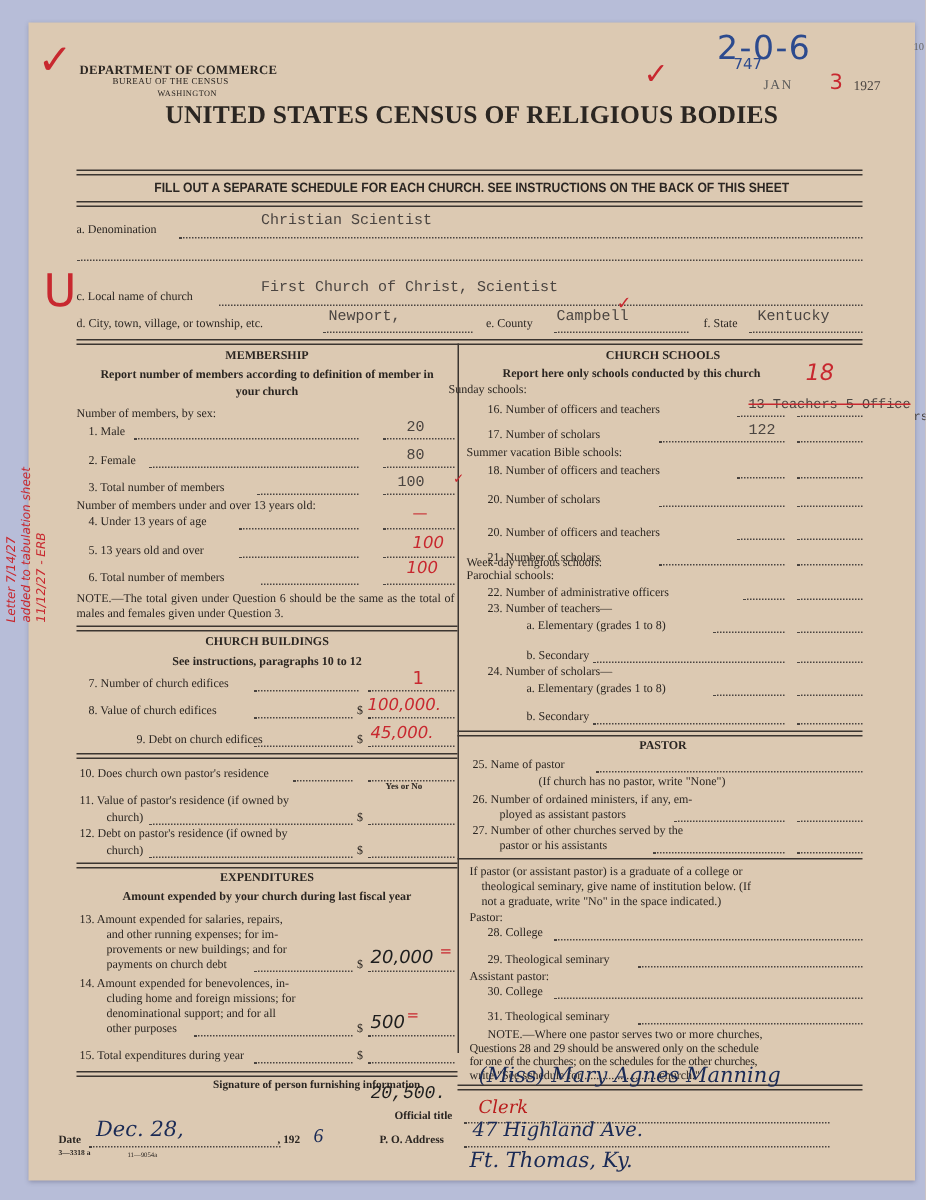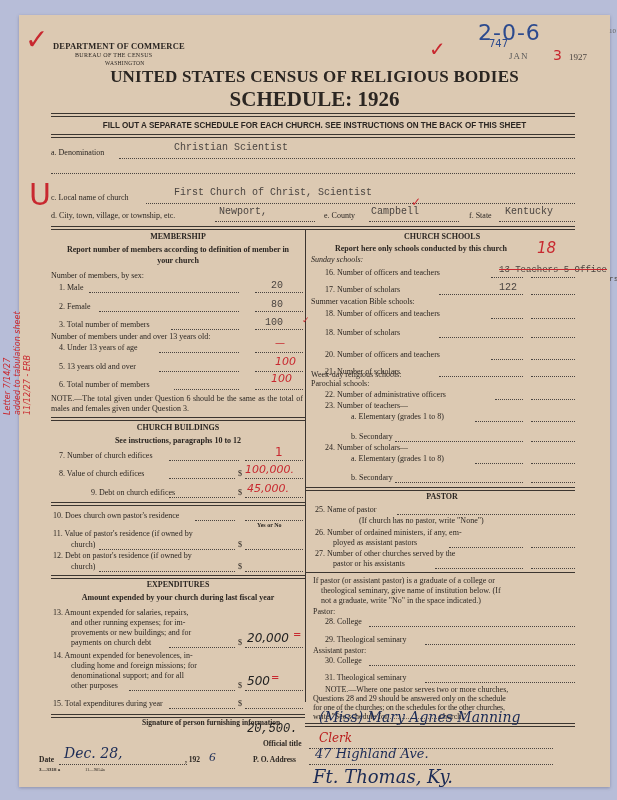--- a/index.html
+++ b/index.html
@@ -31,21 +31,20 @@
   <span class="abs hand-red" style="left:410px;top:22px;font-size:20px;font-style:normal;">✓</span>
 
   <span class="abs hand-blue" style="left:459px;top:5px;font-size:22px;font-style:normal;letter-spacing:1px;">2-0-6</span>
   <span class="abs hand-blue" style="left:470px;top:23px;font-size:10px;font-style:normal;">747</span>
   <span class="abs" style="left:590px;top:12px;font-size:7px;color:#666;">10</span>
   <span class="abs" style="left:490px;top:36px;font-size:9px;color:#5a5a5a;letter-spacing:1px;">JAN</span>
   <span class="abs hand-red" style="left:534px;top:32px;font-size:14px;font-style:normal;">3</span>
   <span class="abs" style="left:550px;top:37px;font-size:9px;color:#4a4440;">1927</span>
 
   <div class="abs b center" style="left:0;width:591px;top:52px;font-size:17px;letter-spacing:.2px;">UNITED STATES CENSUS OF RELIGIOUS BODIES</div>
-  <div class="abs b center" style="left:0;width:591px;top:72px;font-size:21px;">SCHEDULE: 1926</div>
 
   <div class="dbl" style="left:32px;width:524px;top:98px;"></div>
   <div class="abs b center" style="left:0;width:591px;top:105px;font-size:9px;font-family:'Liberation Sans',sans-serif;transform:scaleX(.9);">FILL OUT A SEPARATE SCHEDULE FOR EACH CHURCH.   SEE INSTRUCTIONS ON THE BACK OF THIS SHEET</div>
   <div class="dbl" style="left:32px;width:524px;top:119px;"></div>
 
   <span class="abs t8" style="left:32px;top:133px;">a. Denomination</span>
   <div class="dots" style="left:100px;width:456px;top:143px;"></div>
   <span class="abs typed t9" style="left:155px;top:127px;font-size:10px;">Christian Scientist</span>
   <div class="dots" style="left:32px;width:524px;top:158px;"></div>
 
@@ -174,39 +173,39 @@
 
   <span class="abs t8" style="left:34px;top:684px;">15. Total expenditures during year</span>
   <div class="dots" style="left:150px;width:66px;top:693px;"></div>
   <span class="abs t8" style="left:219px;top:684px;">$</span>
   <div class="dots" style="left:226px;width:58px;top:693px;"></div>
   <span class="abs" style="left:228px;top:707px;font-size:12px;font-style:italic;color:#1e1e1e;font-family:Liberation Mono, monospace;">20,500.</span>
 
   <div class="abs b center t8" style="left:290px;width:266px;top:217px;">CHURCH SCHOOLS</div>
   <span class="abs b t8" style="left:316px;top:229px;">Report here only schools conducted by this church</span>
   <span class="abs hand-red" style="left:518px;top:224px;font-size:15px;">18</span>
-  <span class="abs t8" style="left:292px;top:240px;font-style:italic;">Sunday schools:</span>
+  <span class="abs t8" style="left:280px;top:240px;">Sunday schools:</span>
 
   <span class="abs t8" style="left:306px;top:253px;">16. Number of officers and teachers</span>
   <div class="dots" style="left:472px;width:32px;top:262px;"></div>
   <div class="dots" style="left:512px;width:44px;top:262px;"></div>
   <span class="abs typed" style="left:480px;top:250px;font-size:9px;text-decoration:line-through;text-decoration-color:#c8282f;">13 Teachers 5 Office</span>
   <span class="abs typed" style="left:590px;top:259px;font-size:8px;">rs</span>
 
   <span class="abs t8" style="left:306px;top:270px;">17. Number of scholars</span>
   <div class="dots" style="left:420px;width:84px;top:279px;"></div>
   <div class="dots" style="left:512px;width:44px;top:279px;"></div>
   <span class="abs typed" style="left:480px;top:267px;font-size:10px;">122</span>
 
   <span class="abs t8" style="left:292px;top:282px;">Summer vacation Bible schools:</span>
   <span class="abs t8" style="left:306px;top:294px;">18. Number of officers and teachers</span>
   <div class="dots" style="left:472px;width:32px;top:303px;"></div>
   <div class="dots" style="left:512px;width:44px;top:303px;"></div>
 
-  <span class="abs t8" style="left:306px;top:313px;">18. Number of scholars</span>
+  <span class="abs t8" style="left:306px;top:313px;">20. Number of scholars</span>
   <div class="dots" style="left:420px;width:84px;top:322px;"></div>
   <div class="dots" style="left:512px;width:44px;top:322px;"></div>
 
   <span class="abs t8" style="left:292px;top:324px;margin-top:31px;">Week-day religious schools:</span>
   <span class="abs t8" style="left:306px;top:335px;">20. Number of officers and teachers</span>
   <div class="dots" style="left:472px;width:32px;top:344px;"></div>
   <div class="dots" style="left:512px;width:44px;top:344px;"></div>
 
   <span class="abs t8" style="left:306px;top:352px;">21. Number of scholars</span>
   <div class="dots" style="left:420px;width:84px;top:361px;"></div>
@@ -287,14 +286,14 @@
   <div class="dots" style="left:40px;width:128px;top:749px;"></div>
   <span class="abs" style="left:45px;top:730px;font-size:14px;font-style:italic;color:#1a2a55;font-family:'DejaVu Serif',serif;">Dec. 28,</span>
   <span class="abs b" style="left:166px;top:740px;font-size:7.5px;">, 192</span>
   <span class="abs" style="left:190px;top:734px;font-size:13px;font-style:italic;color:#1a2a55;">6</span>
   <span class="abs" style="left:20px;top:752px;font-size:5px;font-weight:bold;">3—3318 a</span>
   <span class="abs" style="left:66px;top:752px;font-size:4.5px;">11—9054a</span>
 
   <span class="abs b" style="left:234px;top:740px;font-size:7.5px;">P. O. Address</span>
   <div class="dots" style="left:290px;width:244px;top:749px;"></div>
   <span class="abs" style="left:296px;top:731px;font-size:13px;font-style:italic;color:#1a2a55;font-family:'DejaVu Serif',serif;">47 Highland Ave.</span>
-  <span class="abs" style="left:294px;top:751px;font-size:18px;font-style:italic;color:#1a2a55;font-family:'DejaVu Serif',serif;">Ft. Thomas, Ky.</span>
+  <span class="abs" style="left:294px;top:751px;font-size:14px;font-style:italic;color:#1a2a55;font-family:'DejaVu Serif',serif;">Ft. Thomas, Ky.</span>
 </div>
 
 </body></html>

